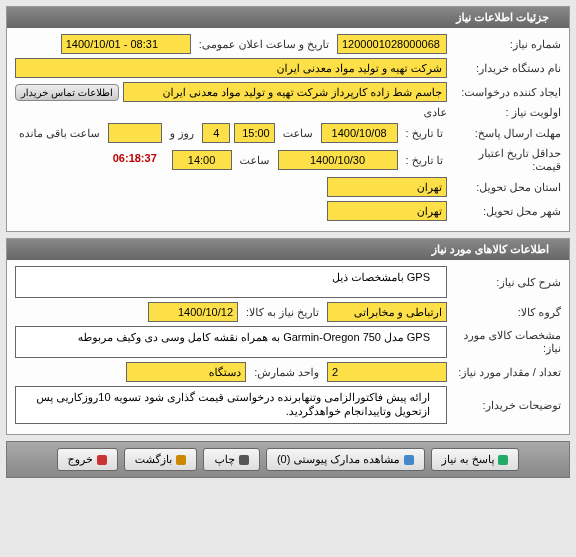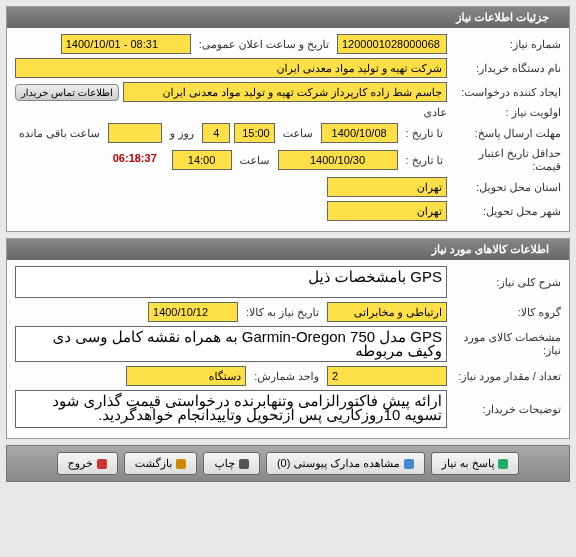--- a/index.html
+++ b/index.html
@@ -56,22 +56,22 @@
   direction: rtl;
 }
 .field-wide { flex: 1; min-width: 200px; }
 .field-med { width: 120px; }
 .field-sm { width: 60px; }
 .field-xs { width: 40px; }
 .field-num { width: 110px; direction: ltr; text-align: left; }
 .textarea {
   background: #fff;
   border: 1px solid #666;
-  padding: 3px 4px;
-  font-size: 15px;
+  padding: 3px 16px;
+  font-size: 11px;
   width: 100%;
   min-height: 32px;
   line-height: 14px;
   resize: none;
 }
 .btn-small {
   background: linear-gradient(to bottom,#eee,#ccc);
   border: 1px solid #888;
   font-size: 10px;
   padding: 2px 5px;
@@ -178,21 +178,21 @@
 
     <div class="row">
       <span class="label">شرح کلی نیاز:</span>
       <div class="textarea">GPS بامشخصات ذیل</div>
     </div>
 
     <div class="row">
       <span class="label">گروه کالا:</span>
       <span class="field field-med">ارتباطی و مخابراتی</span>
       <span class="label-inline">تاریخ نیاز به کالا:</span>
-      <span class="field" style="width:90px;direction:ltr;text-align:left">1400/10/12</span>
+      <span class="field" style="width:90px;direction:ltr;text-align:right">1400/10/12</span>
     </div>
 
     <div class="row">
       <span class="label">مشخصات کالای مورد نیاز:</span>
       <div class="textarea">GPS مدل Garmin-Oregon 750 به همراه نقشه کامل وسی دی وکیف مربوطه</div>
     </div>
 
     <div class="row">
       <span class="label">تعداد / مقدار مورد نیاز:</span>
       <span class="field field-med" style="text-align:left;direction:ltr">2</span>

